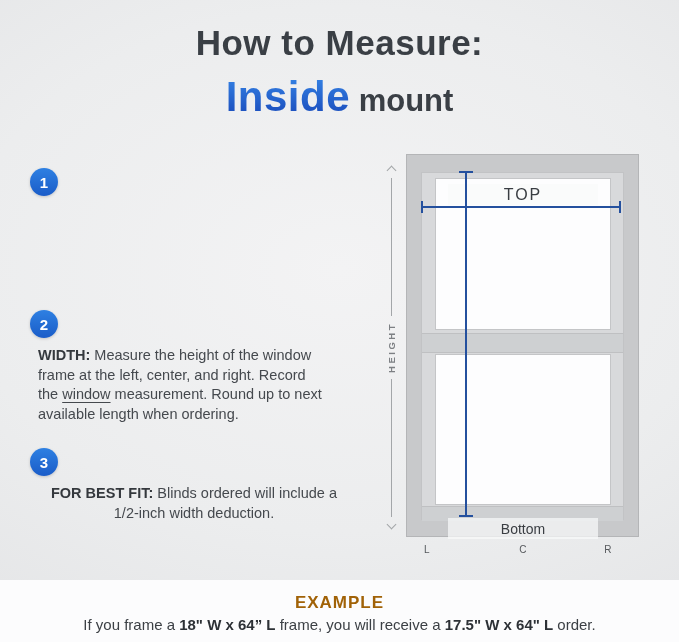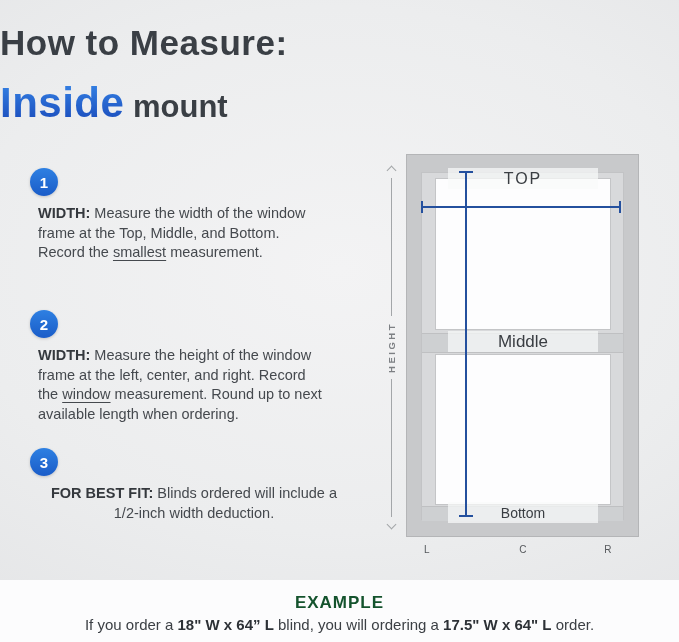--- a/index.html
+++ b/index.html
@@ -3,23 +3,23 @@
 <meta charset="utf-8">
 <style>
   html,body{margin:0;padding:0;}
   .canvas{
     position:relative;width:679px;height:642px;overflow:hidden;
     background:radial-gradient(115% 85% at 50% 42%, #f3f3f4 0%, #ecedee 48%, #dfe0e2 100%);
     font-family:"Liberation Sans", sans-serif;
     color:#3c4147;
   }
   
-  .title{position:absolute;top:24px;left:0;width:100%;text-align:left;line-height:1.1;}
+  .title{position:absolute;top:24px;left:0;width:100%;text-align:center;line-height:1.1;}
   .title-line1{font-size:35px;font-weight:700;letter-spacing:.5px;color:#3a3f45;}
-  .title-line2{margin-top:17px;font-size:31px;font-weight:700;color:#3a3f45;}
+  .title-line2{margin-top:11px;font-size:31px;font-weight:700;color:#3a3f45;}
   .accent{font-size:42px;font-weight:800;color:#1e5ccc;letter-spacing:.5px;}
   @supports (-webkit-background-clip:text){
     .accent{background:linear-gradient(180deg,#3787e8 0%,#1847b8 100%);
       -webkit-background-clip:text;background-clip:text;color:transparent;}
   }
   
   .step{position:absolute;left:28px;}
   #step1{top:168px;}#step2{top:310px;}#step3{top:448px;}
   .step-num{
     width:28px;height:28px;border-radius:50%;margin-left:2px;
@@ -56,57 +56,56 @@
   .pane-top{top:5px;height:152px;}
   .pane-bottom{top:181px;height:151px;}
   .rail{position:absolute;left:0;top:160px;width:100%;height:20px;background:#ced0d2;
     border-top:1px solid #bfc0c2;border-bottom:1px solid #bfc0c2;box-sizing:border-box;}
   .sill{position:absolute;left:0;top:333px;width:100%;height:15px;background:#ced0d2;
     border-top:1px solid #bfc0c2;box-sizing:border-box;}
   
   .pos-label{position:absolute;left:448px;width:150px;height:21px;
     background:rgba(248,249,250,.72);
     display:flex;align-items:center;justify-content:center;
-    font-size:16px;color:#393d42;}
+    font-size:16px;color:#393d42;margin-top:16px;}
   #label-top{top:168px;letter-spacing:2px;}
   #label-middle{top:331px;font-size:17px;}
   #label-bottom{top:502px;font-size:14px;}
   
   .mline,.mcap{position:absolute;background:#24509e;}
   #vline{left:465px;top:172px;width:2px;height:345px;}
   #vcap-top{left:459px;top:171px;width:14px;height:2px;}
   #vcap-bottom{left:459px;top:515px;width:14px;height:2px;}
   #hline{left:422px;top:206px;width:199px;height:2px;}
   #hcap-left{left:421px;top:201px;width:2px;height:12px;}
   #hcap-right{left:619px;top:201px;width:2px;height:12px;}
   
   .lcr{position:absolute;top:544px;width:14px;text-align:center;
     font-size:10px;color:#55585c;letter-spacing:.5px;}
   #lcr-l{left:420px;}#lcr-c{left:516px;}#lcr-r{left:601px;}
   
   .example{position:absolute;left:0;top:580px;width:679px;height:62px;
     background:#fcfcfd;text-align:center;}
   .example-heading{margin-top:13px;font-size:17px;font-weight:700;
-    letter-spacing:1px;color:#14532d;}
+    letter-spacing:1px;color:#a16207;}
   .example-text{margin:3px 0 0 0;font-size:15px;color:#3c4045;}
   .example-text b{color:#2d3136;}
 </style>
 </head>
 <body>
 
 <div class="canvas">
 
   <header class="title">
     <div class="title-line1">How to Measure:</div>
     <div class="title-line2"><span class="accent">Inside</span><span> mount</span></div>
   </header>
 
   <section class="step" id="step1">
     <div class="step-num">1</div>
-    <p class="step-text"><b class="step-label">WIDTH:</b><span> Measure the width of the window frame at the Top, Middle, and Bottom. Record the </span><span class="u">smallest</span><span> measurement.</span></p>
   </section>
 
   <section class="step" id="step2">
     <div class="step-num">2</div>
     <p class="step-text"><b class="step-label">WIDTH:</b><span> Measure the height of the window frame at the left, center, and right. Record the </span><span class="u">window</span><span> measurement. Round up to next available length when ordering.</span></p>
   </section>
 
   <section class="step" id="step3">
     <div class="step-num">3</div>
     <p class="step-text"><b class="step-label">FOR BEST FIT:</b><span> Blinds ordered will include a 1/2-inch width deduction.</span></p>
@@ -133,36 +132,33 @@
       <div class="pane pane-top"></div>
       <div class="rail"></div>
       <div class="pane pane-bottom"></div>
       <div class="sill"></div>
     </div>
   </div>
 
   <div class="pos-label" id="label-top">
       <span>TOP</span>
     </div>
-  <div class="pos-label" id="label-middle">
-      <span>Middle</span>
-    </div>
   <div class="pos-label" id="label-bottom">
       <span>Bottom</span>
     </div>
 
   <div class="mline" id="hline"></div>
   <div class="mcap" id="hcap-left"></div>
   <div class="mcap" id="hcap-right"></div>
   <div class="mline" id="vline"></div>
   <div class="mcap" id="vcap-top"></div>
   <div class="mcap" id="vcap-bottom"></div>
 
   <span class="lcr" id="lcr-l">L</span>
   <span class="lcr" id="lcr-c">C</span>
   <span class="lcr" id="lcr-r">R</span>
 
   <footer class="example">
     <div class="example-heading">EXAMPLE</div>
-    <p class="example-text"><span>If you order a </span><b>18" W x 64” L</b><span> blind, you will ordering a </span><b>17.5" W x 64" L</b><span> order.</span></p>
+    <p class="example-text"><span>If you frame a </span><b>18" W x 64” L</b><span> frame, you will receive a </span><b>17.5" W x 64" L</b><span> order.</span></p>
   </footer>
 
 </div>
 
 </body></html>

